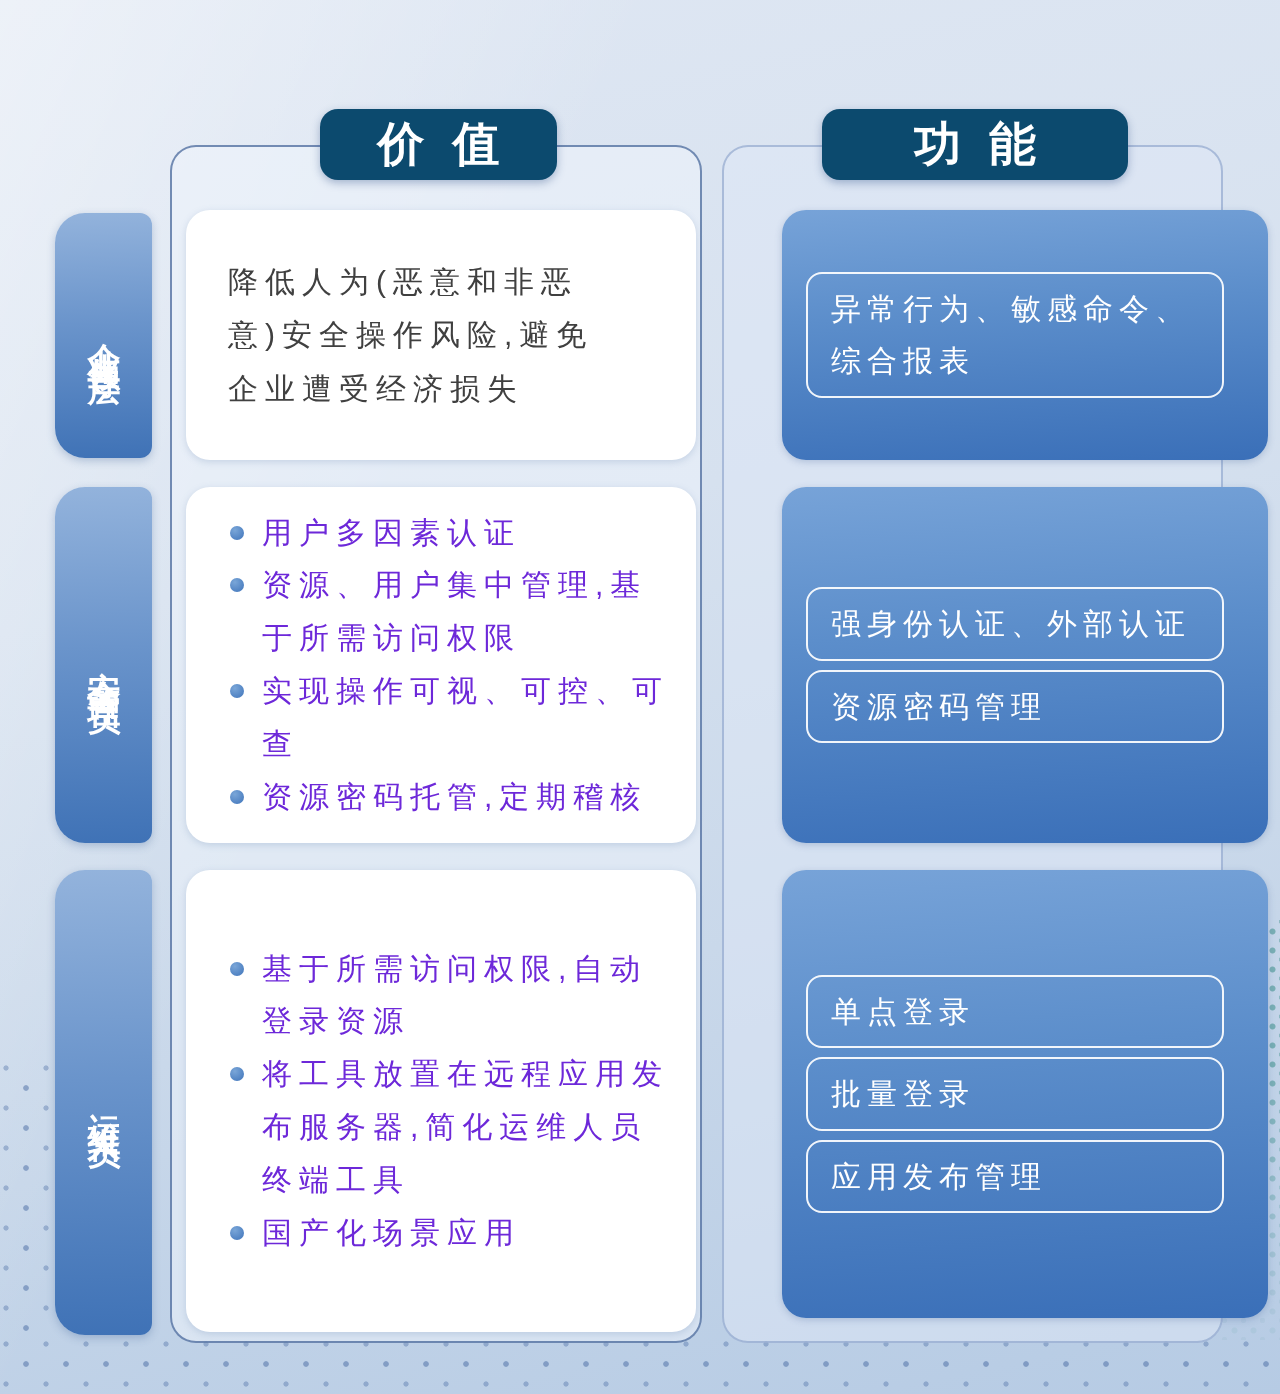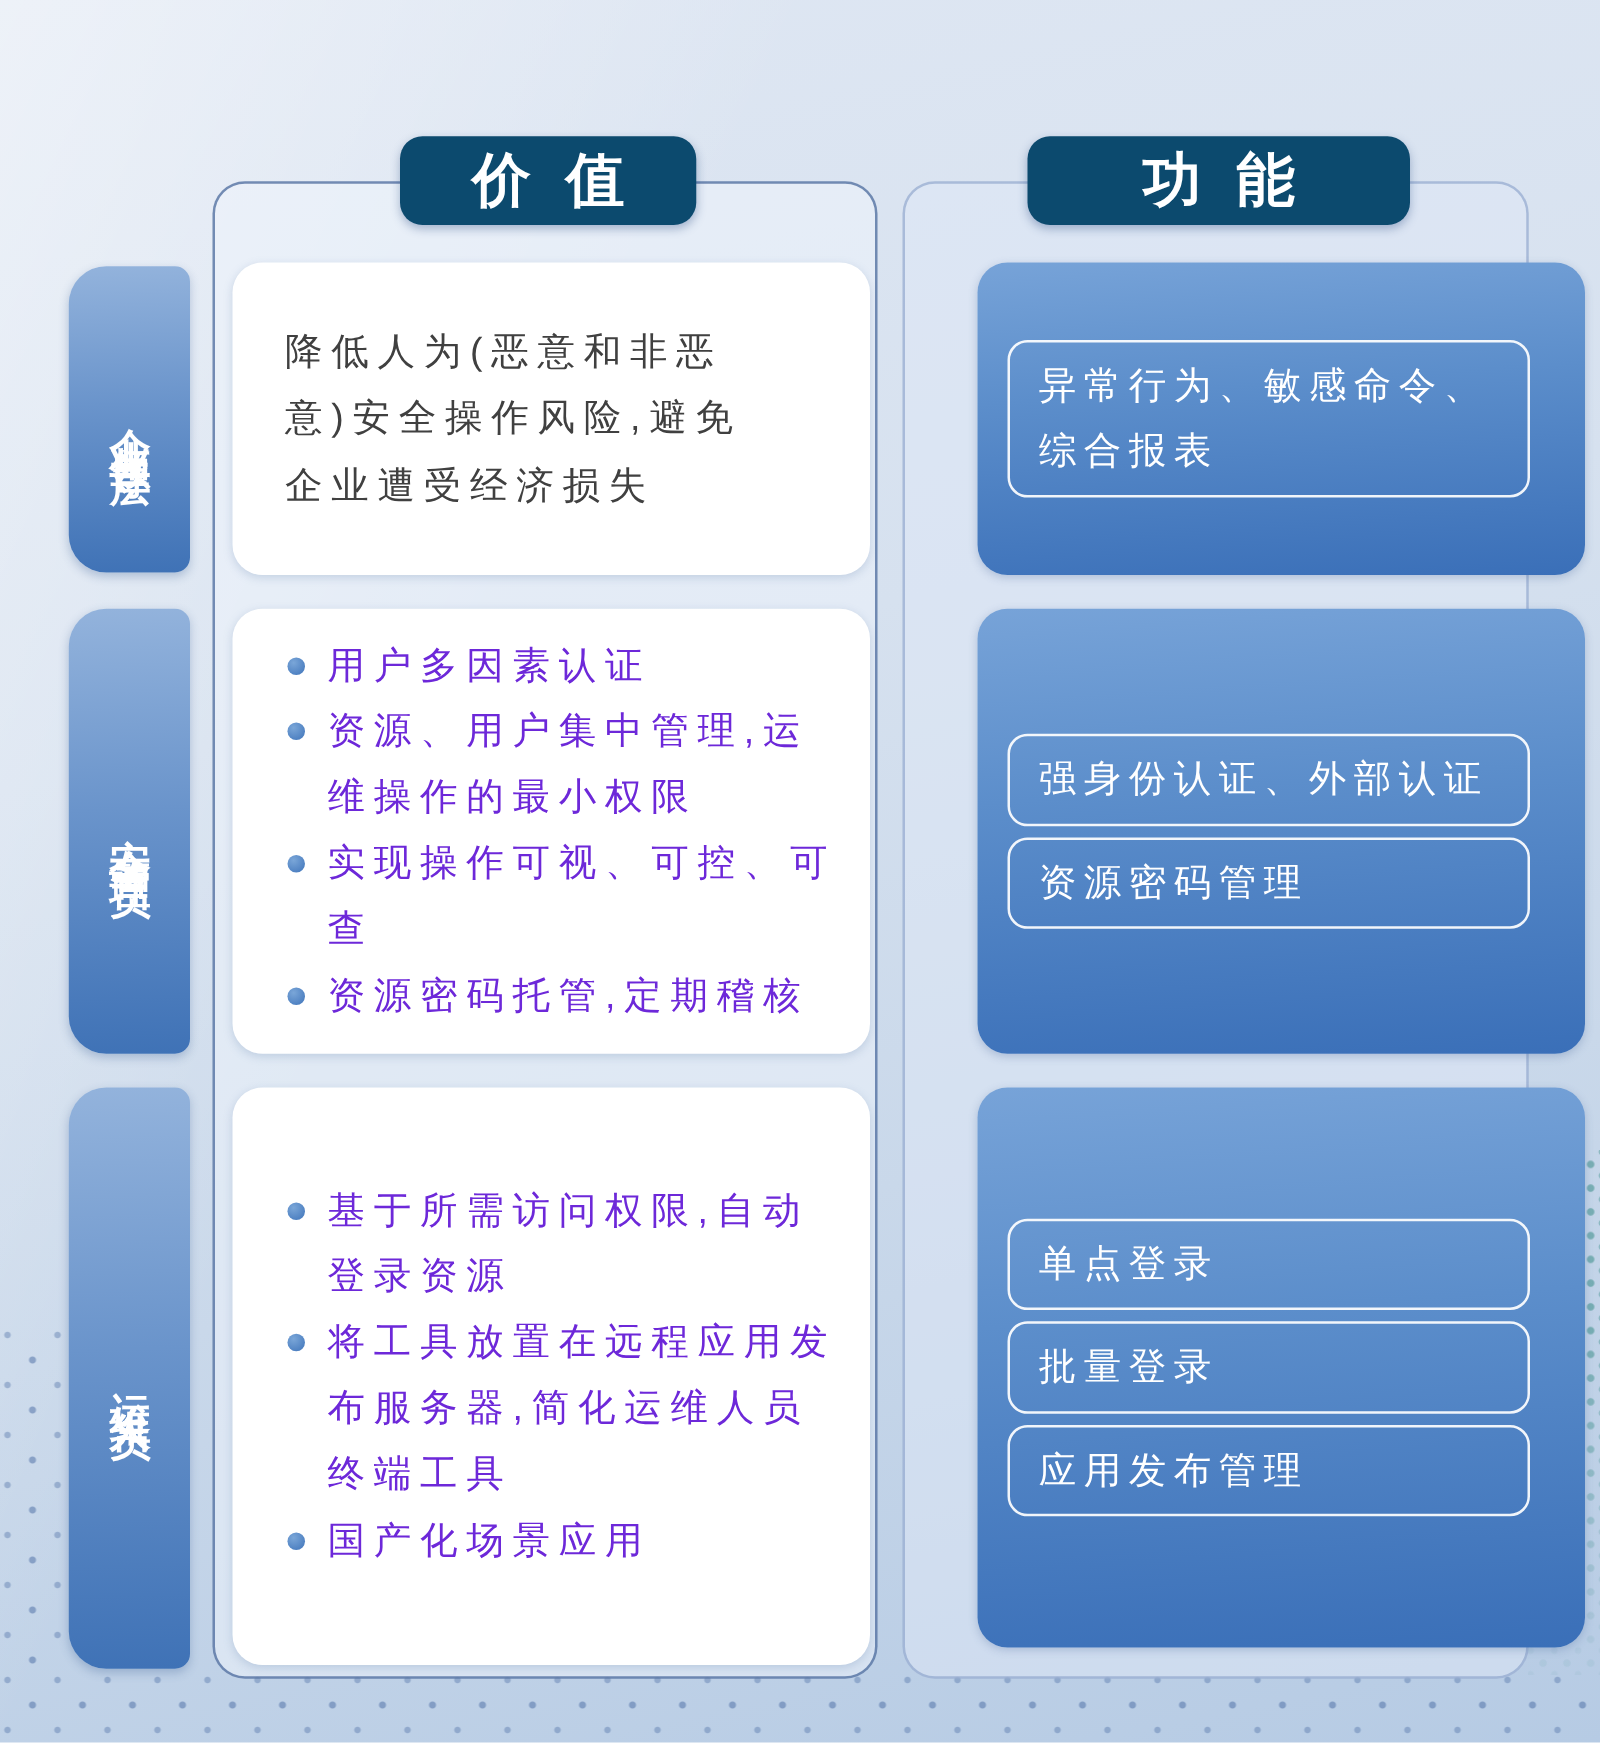--- a/index.html
+++ b/index.html
@@ -153,21 +153,21 @@
 <div class="card-white value-r1">
   <div class="value-para">降低人为(恶意和非恶意)安全操作风险,避免企业遭受经济损失</div>
 </div>
 <div class="card-blue fn-r1">
   <div class="fn-box">异常行为、敏感命令、综合报表</div>
 </div>
 
 <div class="card-white value-r2">
   <ul class="value-list">
     <li>用户多因素认证</li>
-    <li>资源、用户集中管理,运维操作的最小权限</li>
+    <li>资源、用户集中管理,基于所需访问权限</li>
     <li>实现操作可视、可控、可查</li>
     <li>资源密码托管,定期稽核</li>
   </ul>
 </div>
 <div class="card-blue fn-r2">
   <div class="fn-box">强身份认证、外部认证</div>
   <div class="fn-box">资源密码管理</div>
 </div>
 
 <div class="card-white value-r3">

